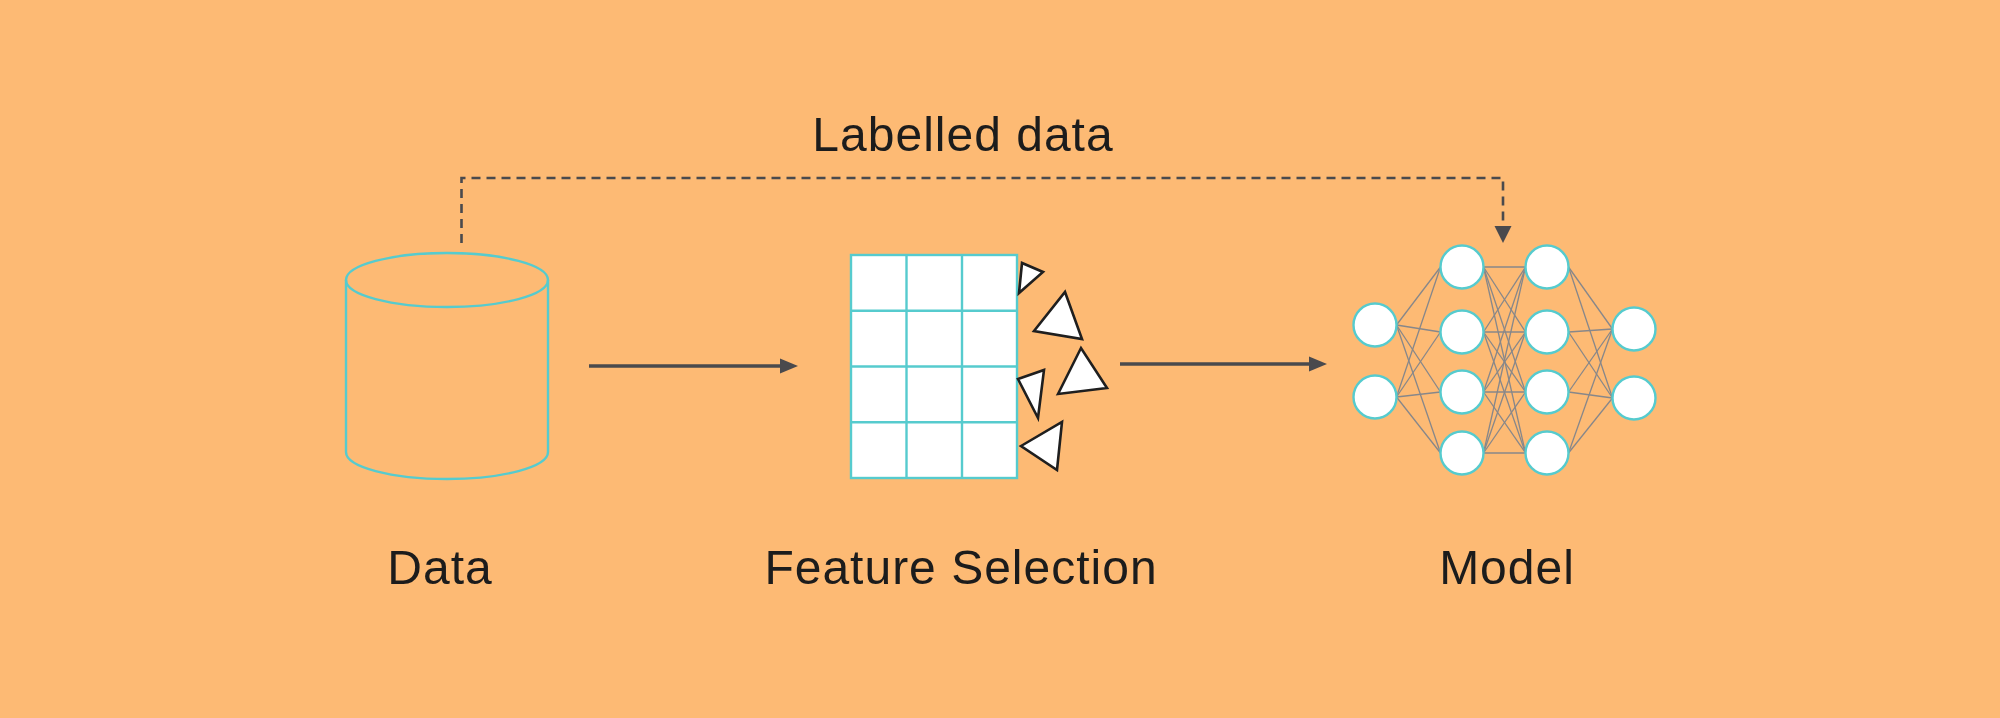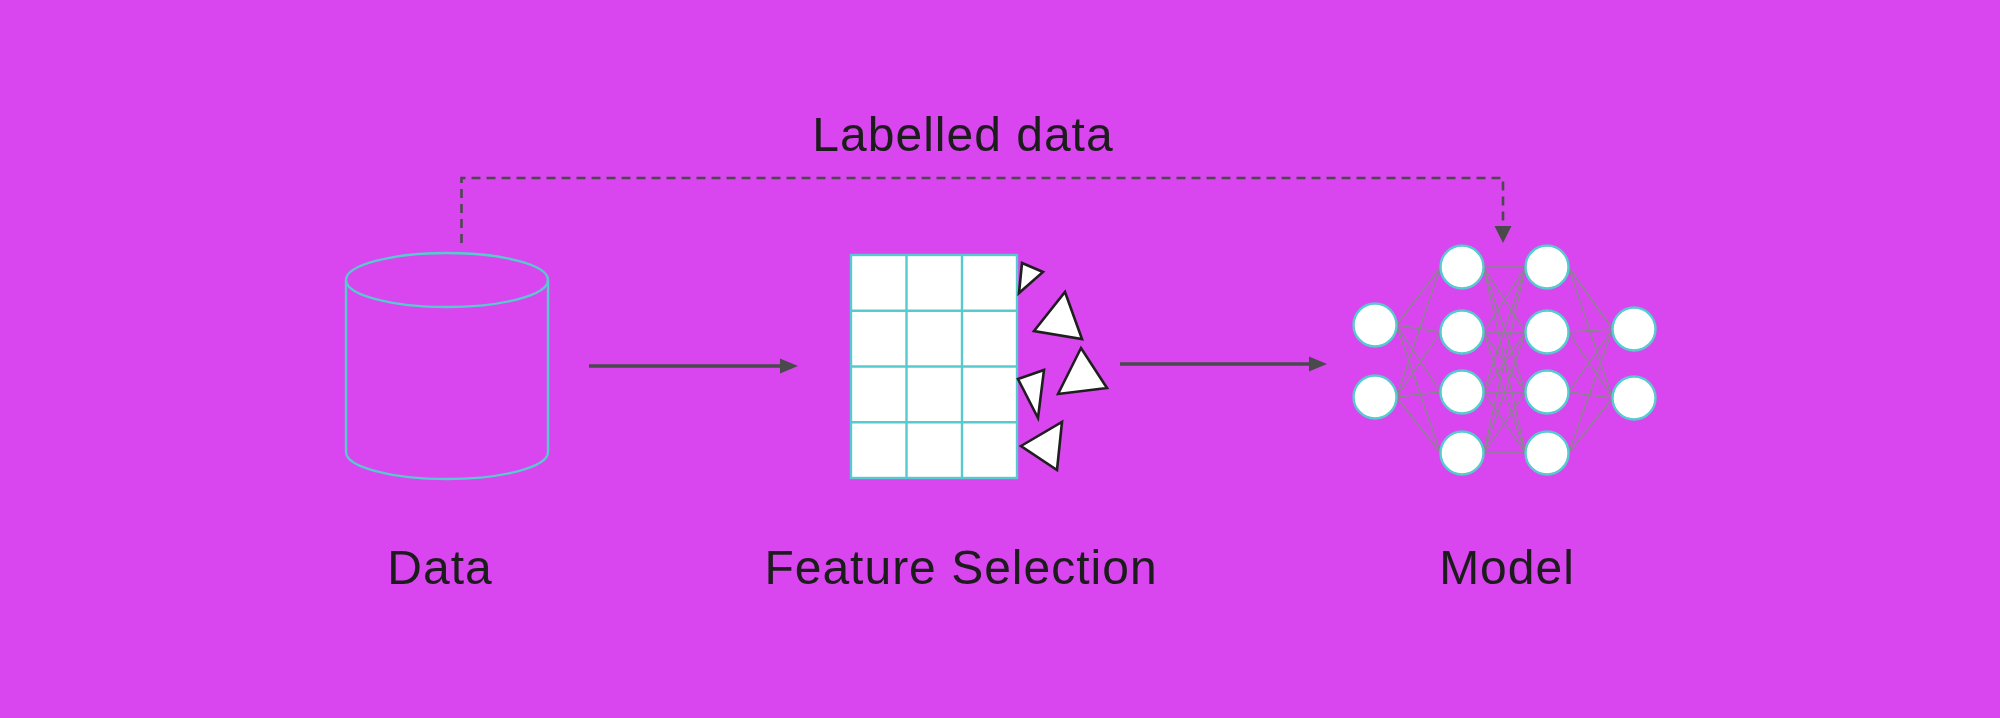--- a/index.html
+++ b/index.html
@@ -4,21 +4,21 @@
 <style>
   html, body {
     margin: 0;
     padding: 0;
     background: #ffffff;
   }
   .canvas {
     position: relative;
     width: 2000px;
     height: 718px;
-    background: #d946ef;
+    background: #fdba74;
     overflow: hidden;
   }
   svg { display: block; }
   .label {
     font-family: "Liberation Sans", "DejaVu Sans", sans-serif;
     font-size: 48px;
     font-weight: 400;
     letter-spacing: 1px;
     fill: #1c1c1c;
   }

